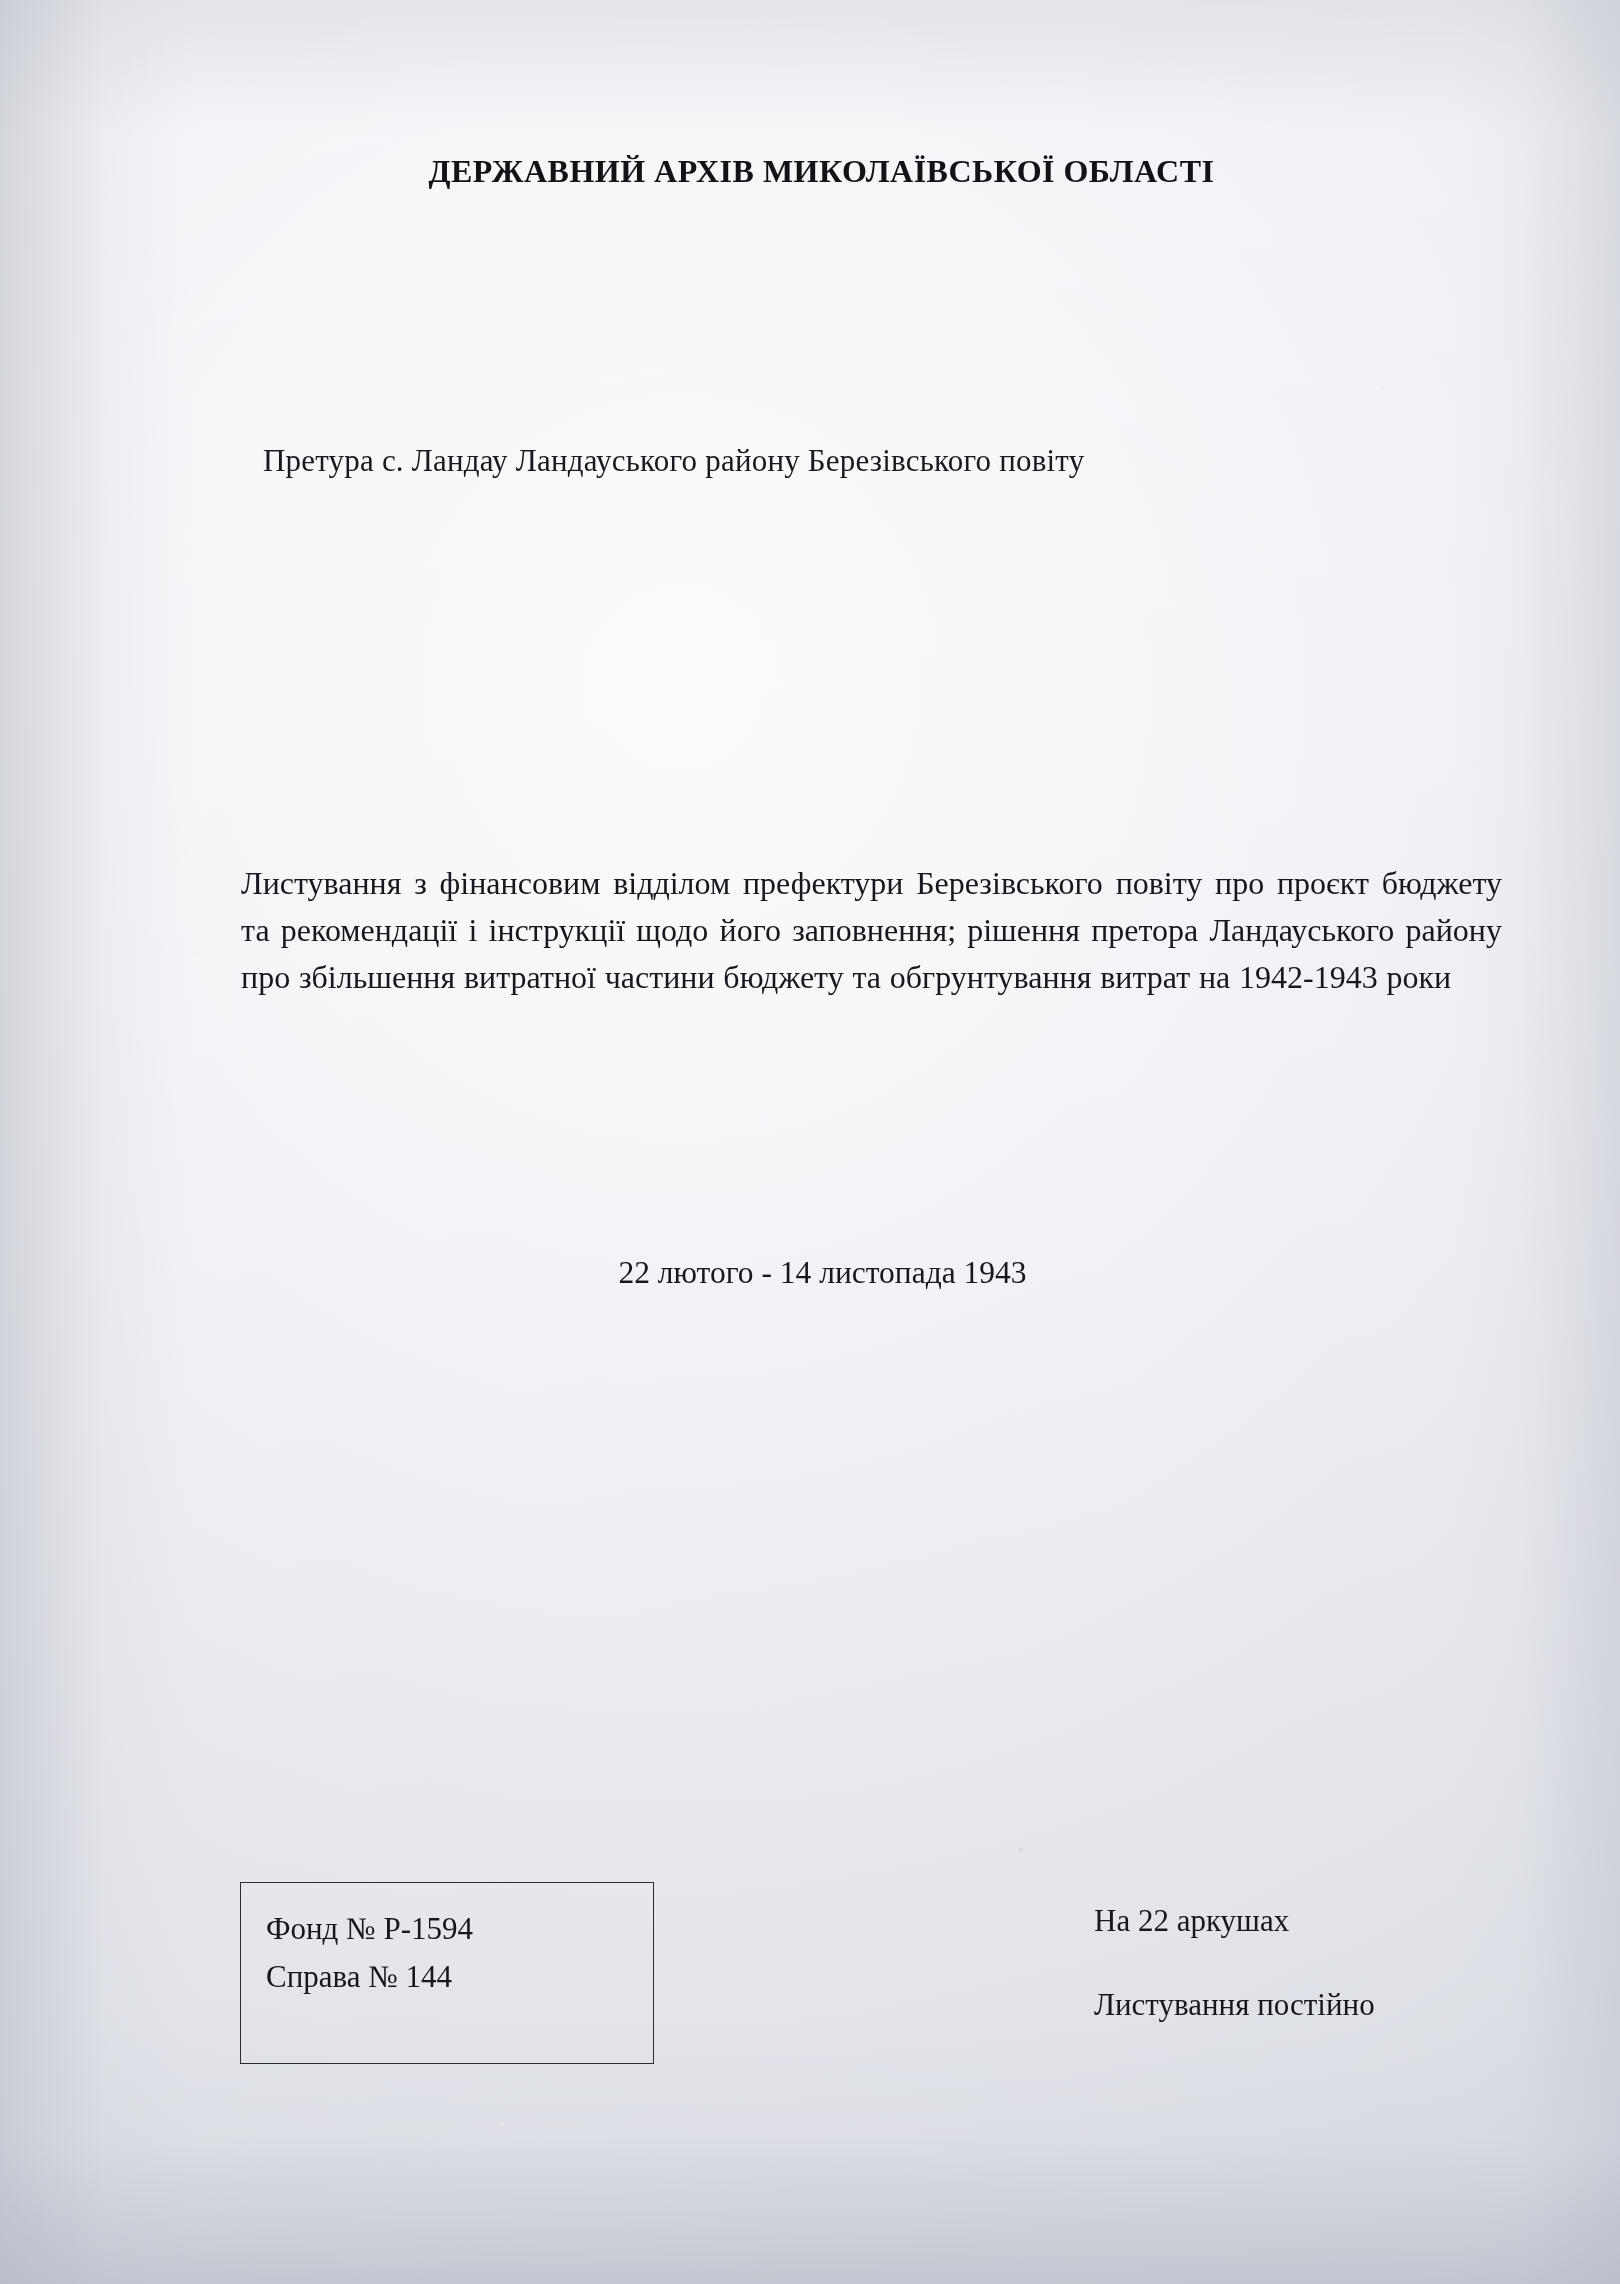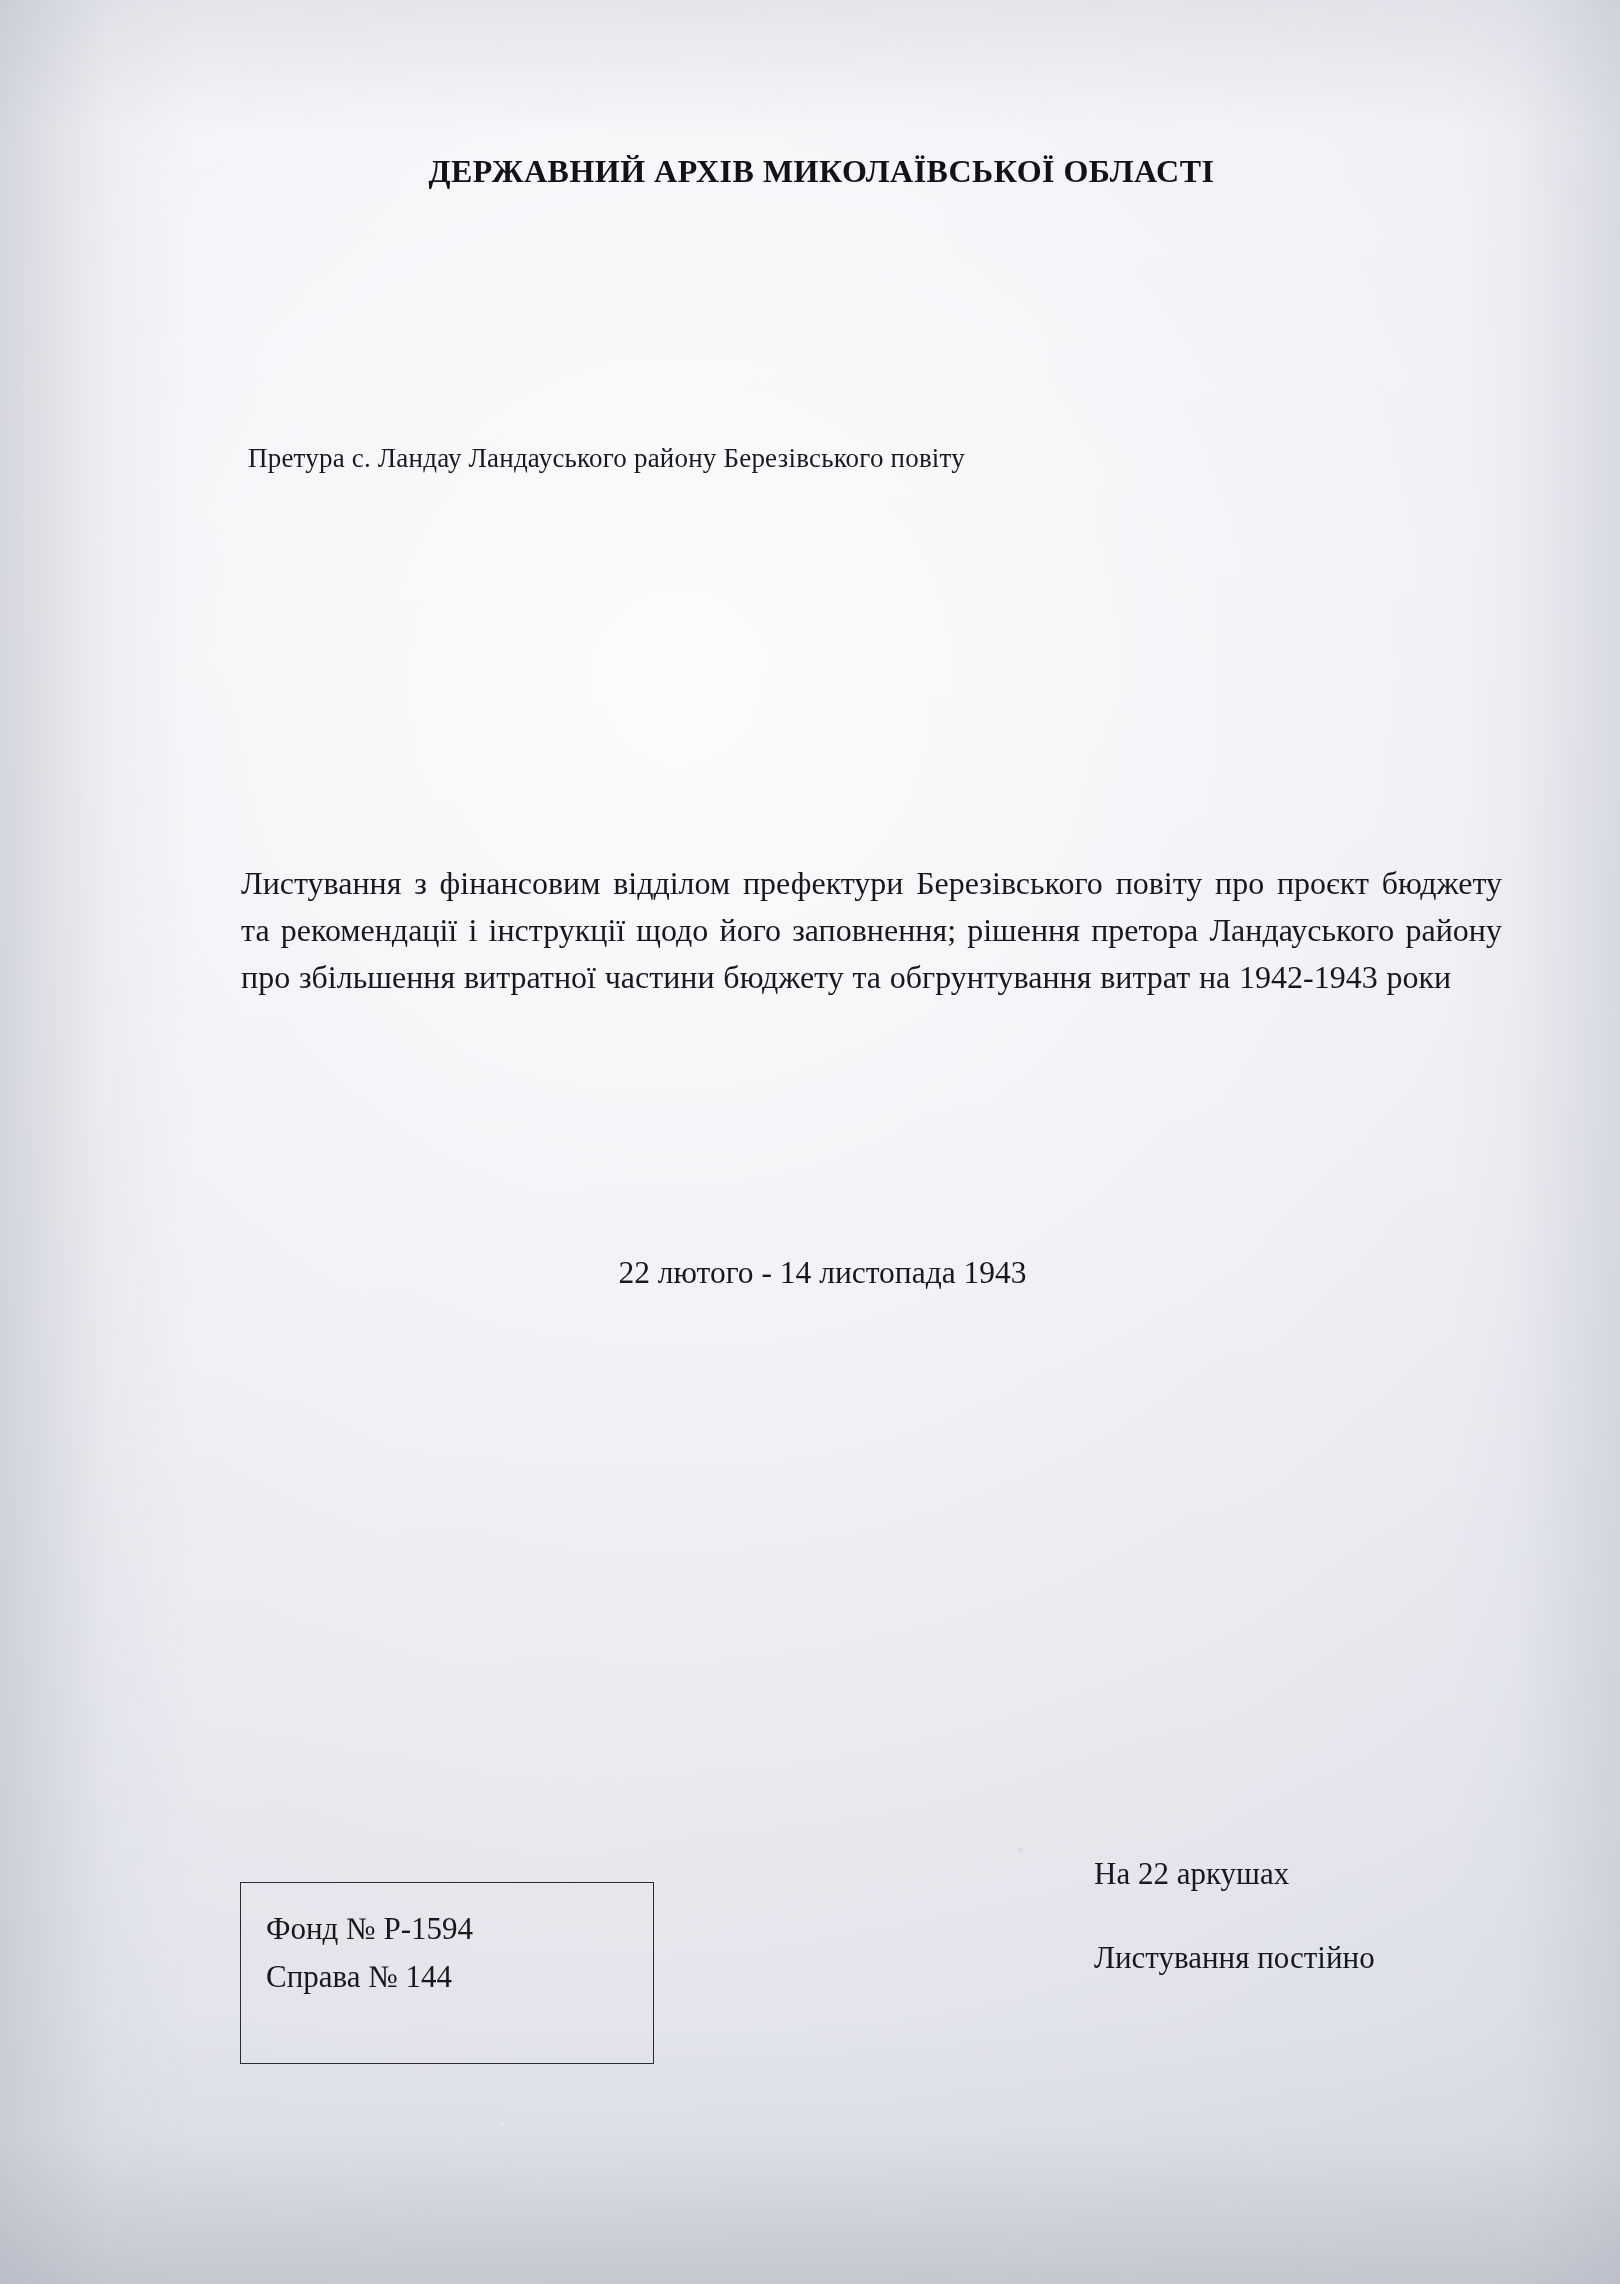--- a/index.html
+++ b/index.html
@@ -63,23 +63,23 @@
     font-weight: bold;
     font-size: 32px;
     letter-spacing: 0.5px;
     color: #121317;
     text-indent: 23px;
   }
 
   .fonds-line {
     position: absolute;
     top: 443px;
-    left: 248px;
+    left: 263px;
     width: 1176px;
-    font-size: 27px;
+    font-size: 31px;
     letter-spacing: 0.2px;
     color: #191a1f;
   }
 
   .description {
     position: absolute;
     top: 860px;
     left: 241px;
     width: 1261px;
     font-size: 32px;
@@ -113,21 +113,21 @@
   }
   .ref-line {
     font-size: 31px;
     line-height: 1.58;
     color: #17181d;
     white-space: nowrap;
   }
 
   .right-notes {
     position: absolute;
-    top: 1858px;
+    top: 1905px;
     left: 1094px;
     width: 464px;
   }
   .note-line {
     font-size: 31px;
     line-height: 1.0;
     color: #17181d;
     white-space: nowrap;
   }
   .note-line + .note-line {

